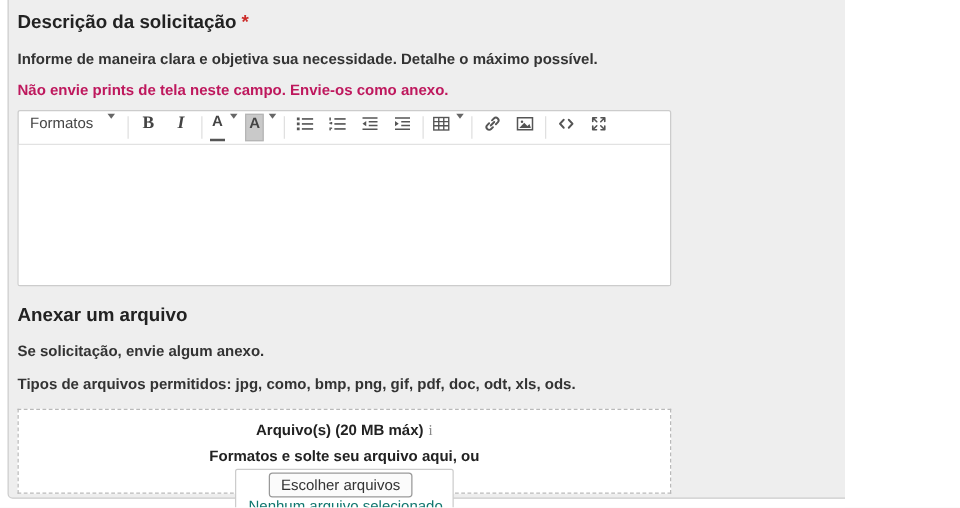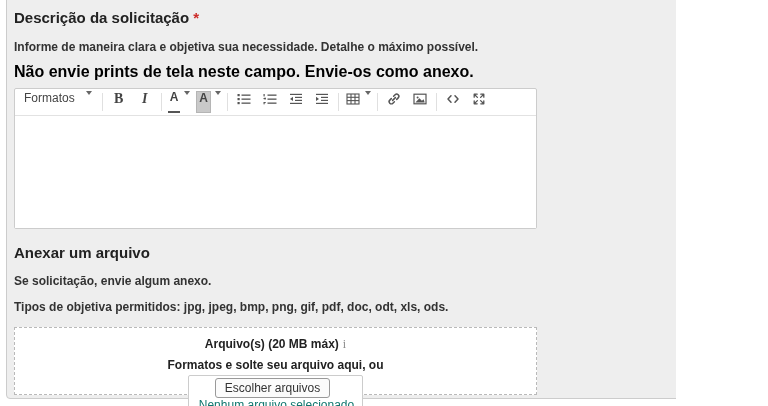--- a/index.html
+++ b/index.html
@@ -3,21 +3,21 @@
 <meta charset="utf-8">
 <style>
   html,body{margin:0;padding:0;background:#ffffff;}
   .page{position:relative;width:676px;height:406px;background:#ffffff;overflow:hidden;
         font-family:"Liberation Sans","DejaVu Sans",sans-serif;}
   .panel{position:absolute;left:6px;top:-6px;width:754px;height:405px;box-sizing:border-box;
          background:#eeeeee;border:1px solid #cccccc;border-radius:4px;padding:14px 7px 0 7px;}
   .section-title{font-size:15px;font-weight:bold;color:#222222;margin:0;line-height:18px;}
   .required{color:#cc2b28;}
   .help{font-size:12px;font-weight:bold;color:#333333;margin:13px 0 0 0;line-height:14px;}
-  .warning{font-size:16px;font-weight:bold;color:#000000;margin:11px 0 0 0;line-height:14px;}
+  .warning{font-size:12px;font-weight:bold;color:#be185d;margin:11px 0 0 0;line-height:14px;}
 
   
   .editor{margin-top:9px;width:523px;box-sizing:border-box;border:1px solid #cccccc;background:#ffffff;border-radius:2px;}
   .toolbar{display:flex;align-items:center;height:26px;padding:0 2px;border-bottom:1px solid #e2e2e2;}
   .tb-btn{display:flex;justify-content:center;height:22px;min-width:26px;
           border:0;background:transparent;color:#555555;cursor:pointer;padding:0 3px;}
   .tb-btn svg{display:block;}
   .formats{font-size:12px;color:#444444;min-width:72px;justify-content:flex-start;gap:7px;padding:0 7px;}
   .caret{width:0;height:0;border-left:3.5px solid transparent;border-right:3.5px solid transparent;
          border-top:4px solid #666666;display:inline-block;margin-left:4px;}
@@ -189,21 +189,21 @@
             <path d="M6.4 9.6 L3.2 12.8 M6.2 12.8 h-3 v-3"></path>
           </svg>
             </span>
         </button>
       </div>
       <div class="editor-body" contenteditable="true" style=""></div>
     </div>
 
     <h2 class="attach-title">Anexar um arquivo</h2>
     <p class="help2">Se solicitação, envie algum anexo.</p>
-    <p class="help2">Tipos de objetiva permitidos: jpg, jpeg, bmp, png, gif, pdf, doc, odt, xls, ods.</p>
+    <p class="help2">Tipos de arquivos permitidos: jpg, como, bmp, png, gif, pdf, doc, odt, xls, ods.</p>
 
     <div class="dropzone">
       <div class="dz-title"><span>Arquivo(s) (20 MB máx)</span><span class="info-i">i</span></div>
       <div class="dz-drag">Formatos e solte seu arquivo aqui, ou</div>
       <div class="file-control">
         <button class="file-btn">Escolher arquivos</button>
         <span class="file-status">Nenhum arquivo selecionado</span>
       </div>
     </div>
 

